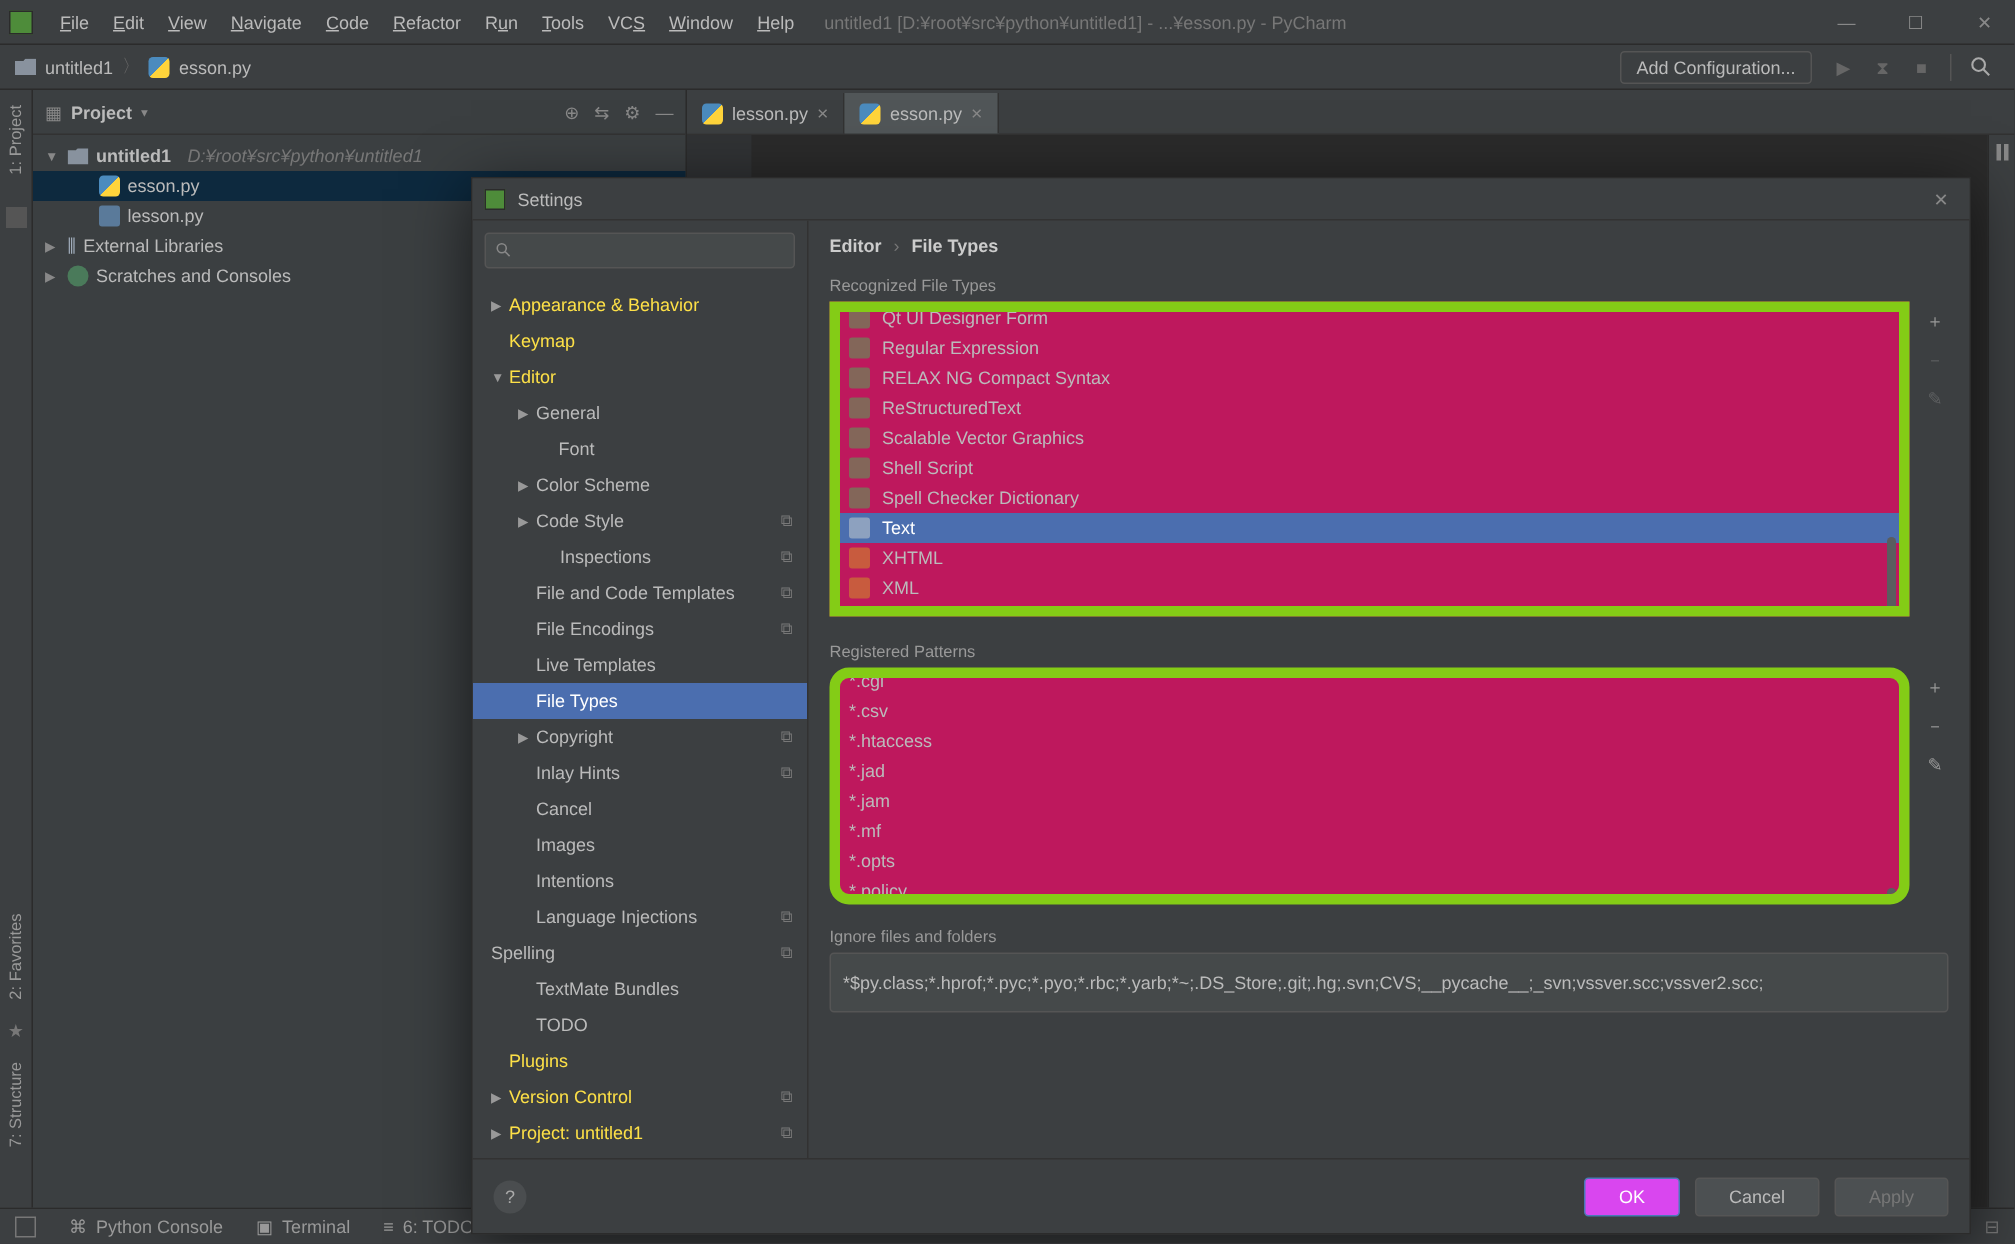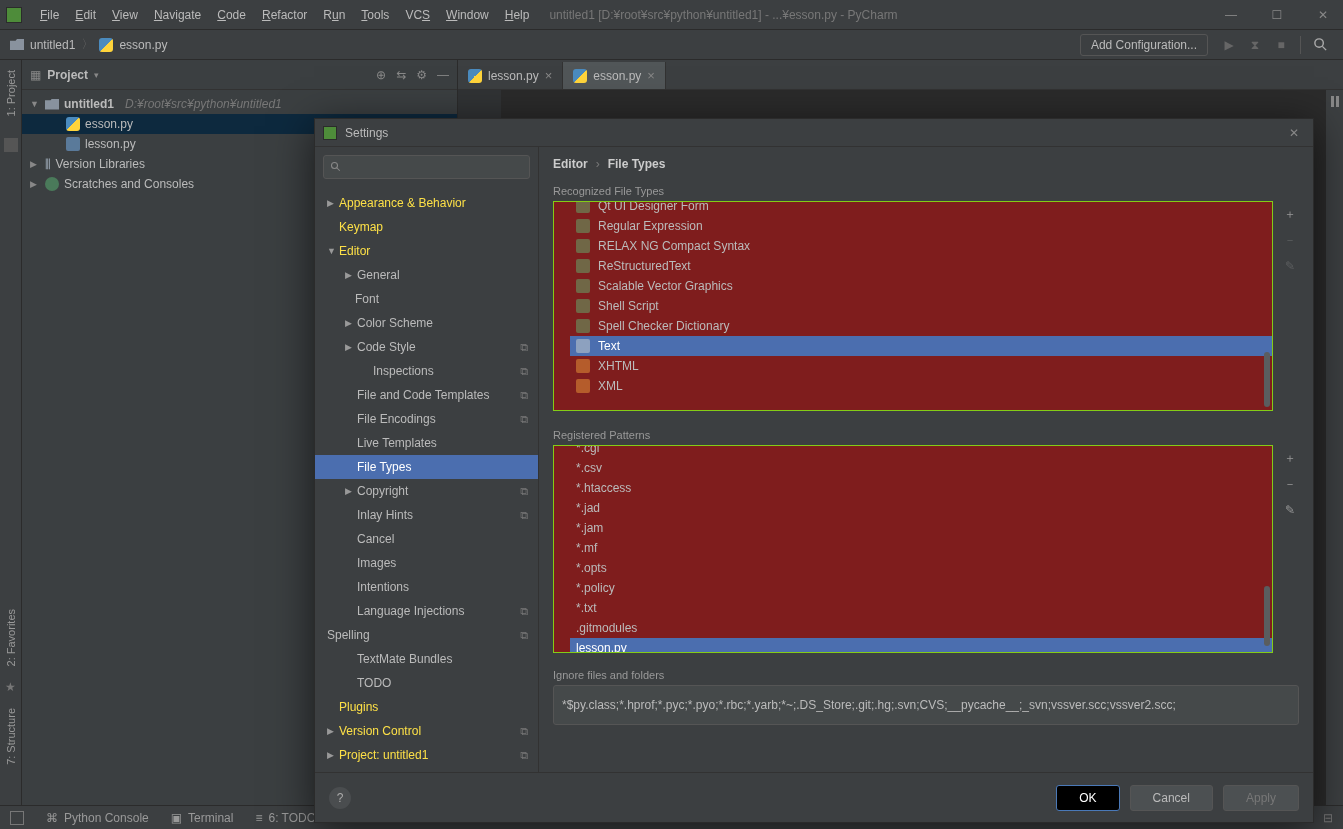--- a/index.html
+++ b/index.html
@@ -67,39 +67,39 @@
 .nav-row { display:flex; align-items:center; height:24px; padding-left:12px; cursor:default;}
 .nav-row .exp { width:12px; font-size:9px; color:#999;}
 .nav-row.bold .lbl { font-weight:normal; color:#fde047; }
 .nav-row.sel { background:#4b6eaf; color:#fff;}
 .nav-row.sel .lbl { color:#fff; }
 .nav-row .stack { margin-left:auto; margin-right:10px; color:#777; font-size:11px;}
 .dlg-content { flex:1; display:flex; flex-direction:column; padding:10px 14px 0 14px; overflow:hidden;}
 .crumb2 { display:flex; gap:8px; align-items:center; color:#ccc; margin-bottom:14px;}
 .crumb2 .sep{ color:#777;}
 .section-lbl { color:#999; font-size:11px; margin-bottom:4px;}
-.listbox { background:#7f1d1d; border:1px solid #84cc16; position:relative;padding-left:16px; }
+.listbox { background:#be185d; border:7px solid #84cc16; position:relative; }
 .ft-list { height:210px; overflow:hidden; }
 .ft-row { display:flex; align-items:center; height:20px; padding-left:6px; gap:8px; }
 .ft-row.sel { background:#4b6eaf; color:#fff; }
 .ft-ico { width:14px; height:14px; background:#6a8759; border-radius:2px; opacity:.7;}
 .ft-ico.orange{ background:#cc7832;}
 .side-btns { position:absolute; right:-26px; top:4px; display:flex; flex-direction:column; gap:8px; color:#999;}
 .side-btn { width:18px; height:18px; display:flex; align-items:center; justify-content:center;}
 .side-btn.dim{ opacity:.35;}
 .patterns { margin-top:18px; }
-.pat-list { height:208px; overflow:hidden;}
+.pat-list { height:158px; overflow:hidden;border-radius:13px;}
 .pat-row { height:20px; display:flex; align-items:center; padding-left:6px;}
 .pat-row.sel { background:#4b6eaf; color:#fff;}
 .ignore { margin-top:16px;}
 .ignore-input { width:100%; height:40px; background:#45494a; border:1px solid #555; border-radius:3px; padding:0 8px; color:#bbb; }
 .dlg-footer { height:50px; display:flex; align-items:center; padding:0 14px; border-top:1px solid #323232;}
 .help-btn { width:22px; height:22px; border-radius:11px; background:#4a4d4f; display:flex; align-items:center; justify-content:center; color:#aaa;}
 .btn { height:26px; padding:0 22px; border:1px solid #555; border-radius:3px; background:#4c5052; margin-left:10px; display:flex; align-items:center;}
-.btn.primary { background:#000000; border-color:#4a79b8; color:#fff;}
+.btn.primary { background:#d946ef; border-color:#4a79b8; color:#fff;}
 .btn.dim { color:#777;}
 .ft-wrap{ position:relative; margin-right:26px;}
 .scroll-stub{ position:absolute; right:2px; top:150px; width:6px; height:55px; background:#5a5d5f; border-radius:3px;}
 .scroll-stub2{ position:absolute; right:2px; top:140px; width:6px; height:60px; background:#5a5d5f; border-radius:3px;}
 
 svg { display:block; }
 </style>
 </head>
 <body>
 
@@ -183,21 +183,21 @@
           <span class="py-icon"></span>
           <span class="node-text">esson.py</span>
         </div>
       <div class="tree-row" style="padding-left:44px">
           <span style="width:14px;height:14px;background:#5a7a9a;border-radius:2px"></span>
           <span class="node-text">lesson.py</span>
         </div>
       <div class="tree-row">
           <span class="expander">▶</span>
           <span style="color:#a9b7c6">⫼</span>
-          <span class="node-text">Version Libraries</span>
+          <span class="node-text">External Libraries</span>
         </div>
       <div class="tree-row">
           <span class="expander">▶</span>
           <span style="width:14px;height:14px;background:#4a7a5a;border-radius:7px"></span>
           <span class="node-text">Scratches and Consoles</span>
         </div>
     </div>
   </div>
 
   <div class="editor">
@@ -269,21 +269,21 @@
             <span class="lbl">Keymap</span>
           </div>
         <div class="nav-row bold">
             <span class="exp">▼</span>
             <span class="lbl">Editor</span>
           </div>
         <div class="nav-row" style="padding-left:30px">
             <span class="exp">▶</span>
             <span class="lbl">General</span>
           </div>
-        <div class="nav-row" style="padding-left:40px">
+        <div class="nav-row" style="padding-left:57px">
             <span class="lbl">Font</span>
           </div>
         <div class="nav-row" style="padding-left:30px">
             <span class="exp">▶</span>
             <span class="lbl">Color Scheme</span>
           </div>
         <div class="nav-row" style="padding-left:30px">
             <span class="exp">▶</span>
             <span class="lbl">Code Style</span>
             <span class="stack">⧉</span>

